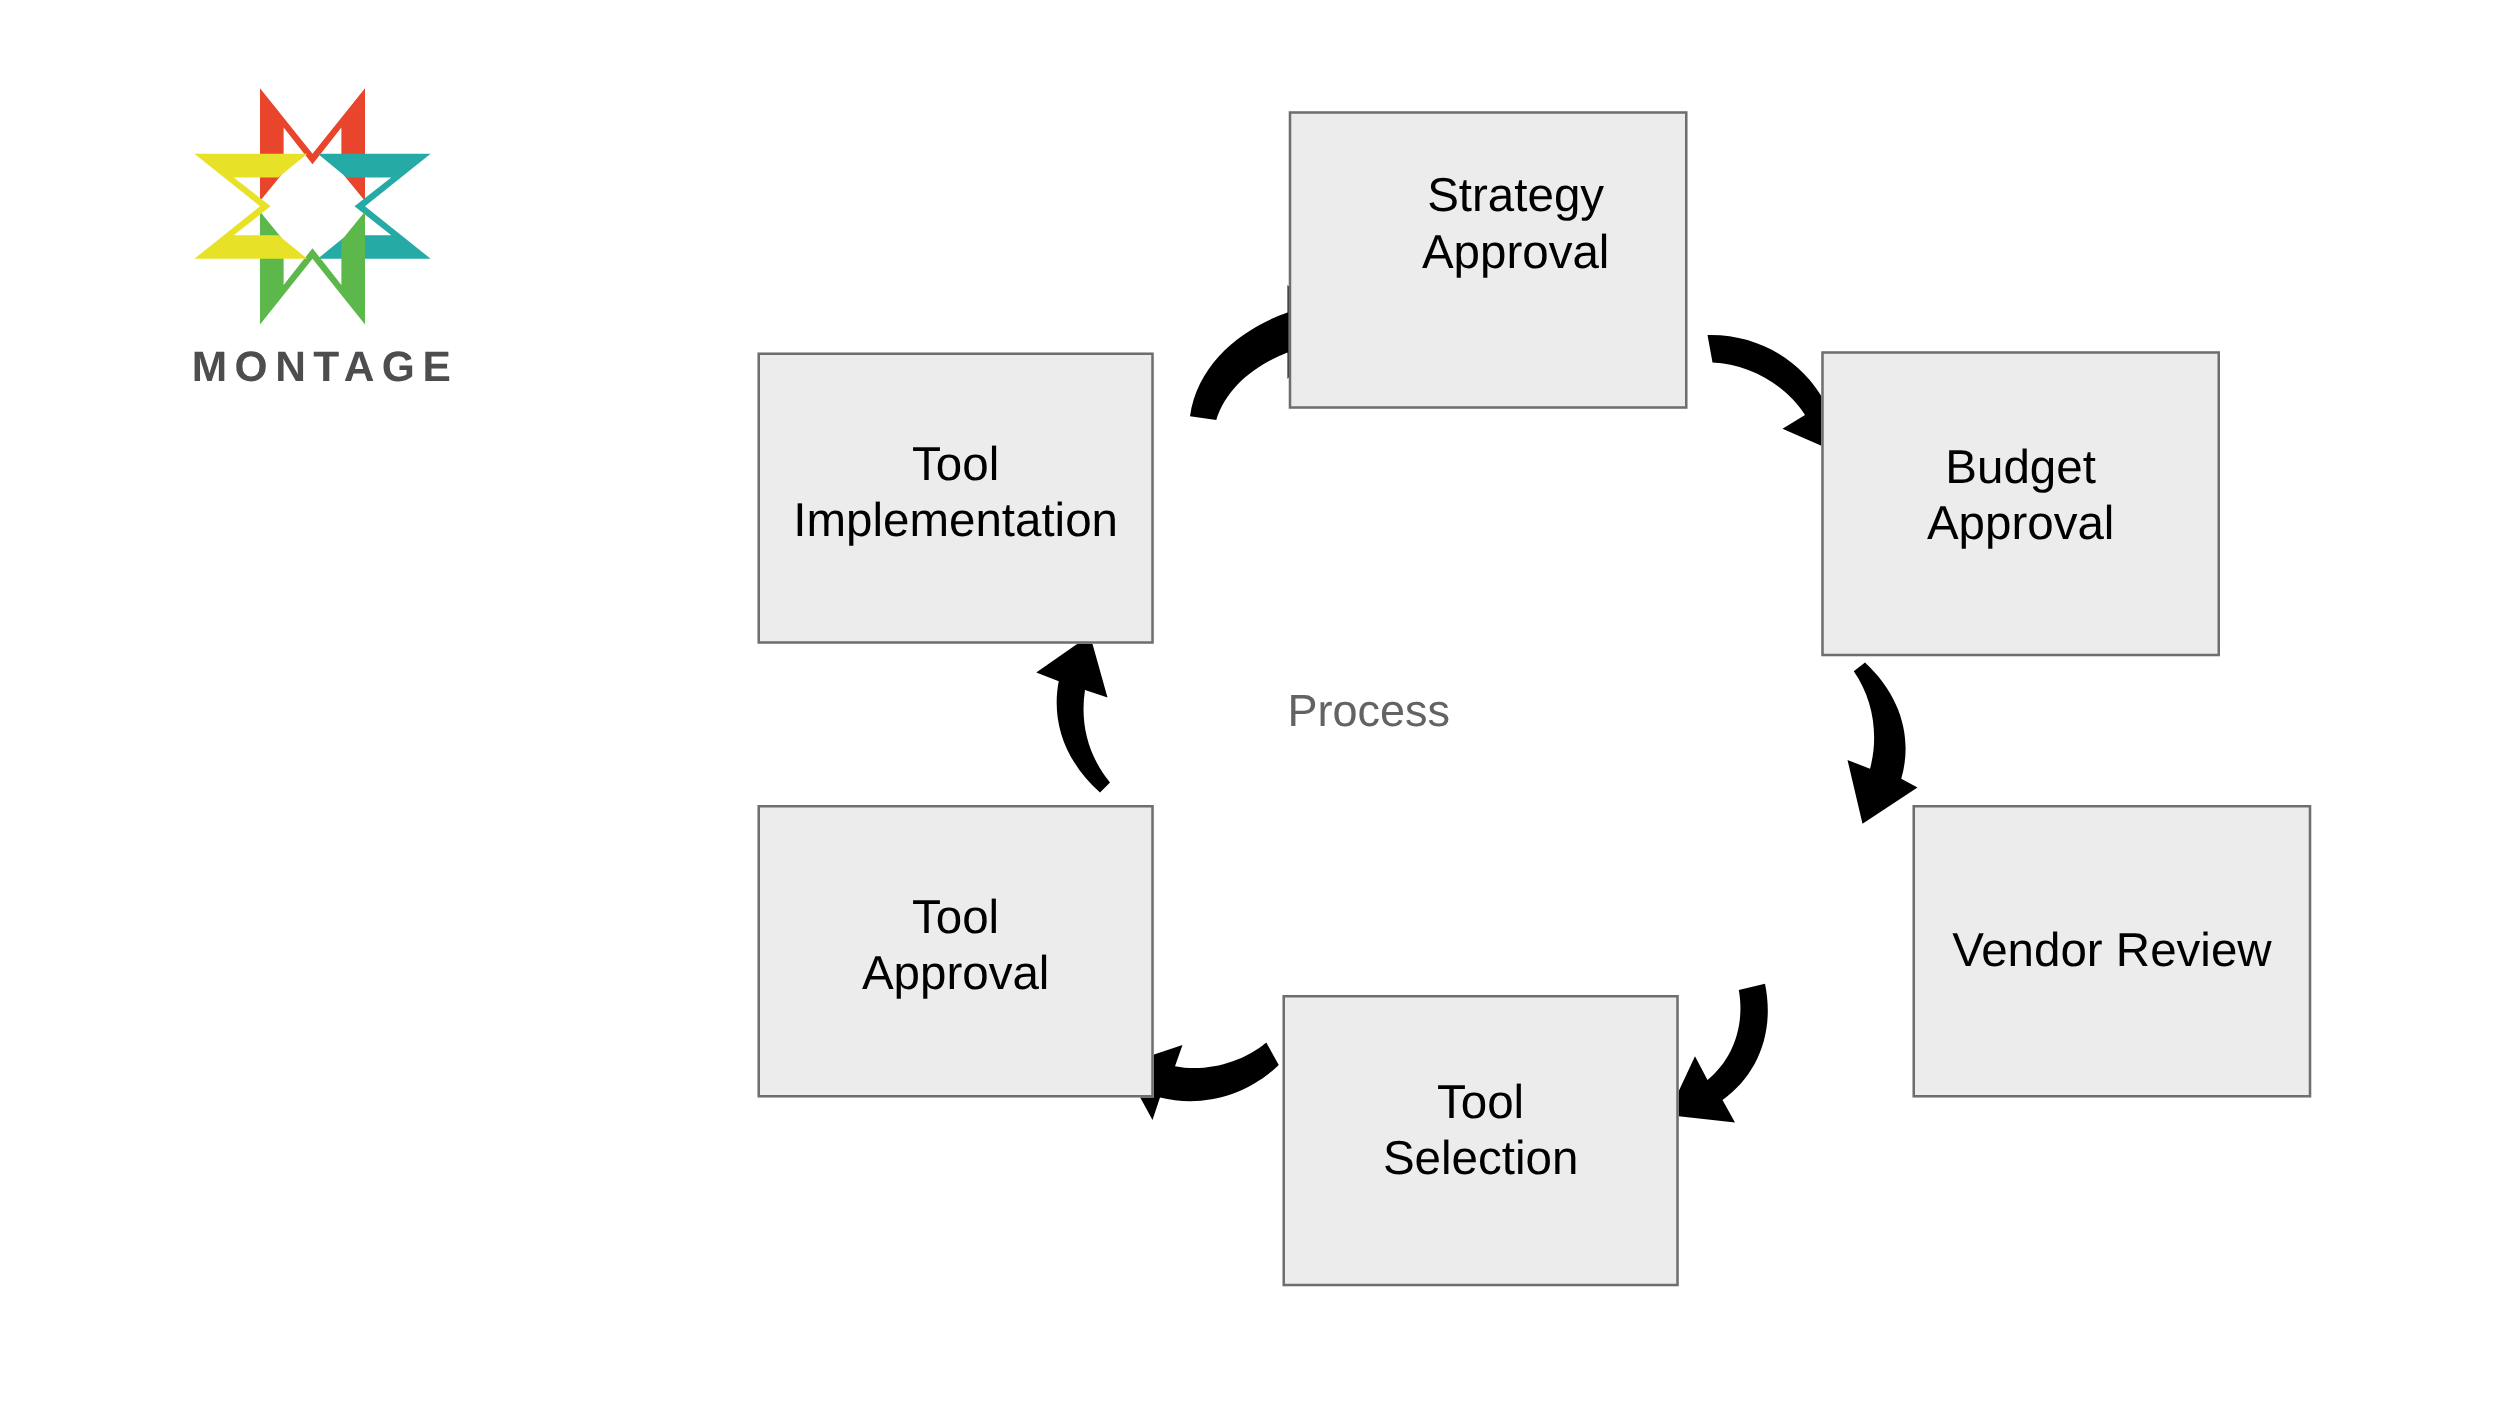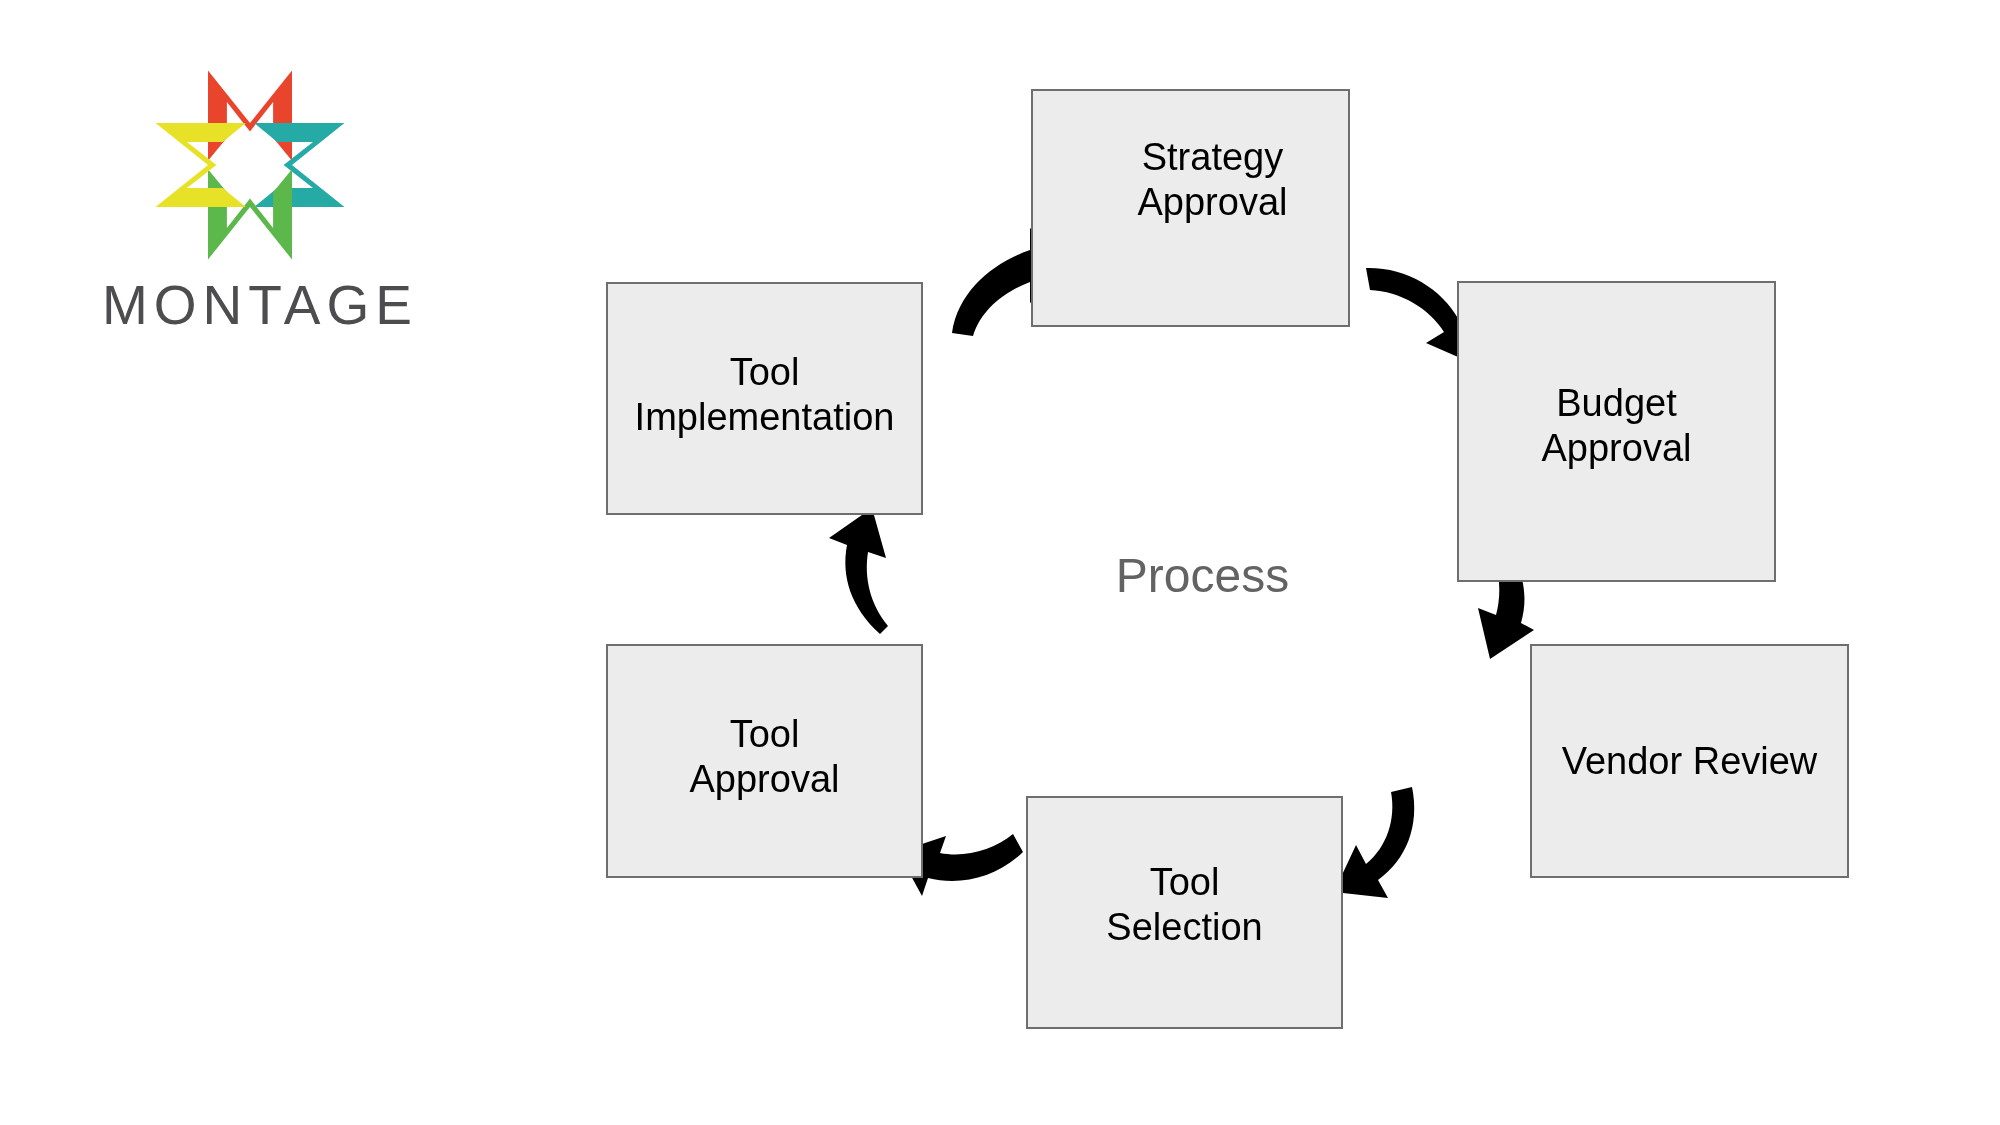--- a/index.html
+++ b/index.html
@@ -41,22 +41,22 @@
     position: absolute;
     left: 0px;
     top: 215px;
     width: 400px;
     text-align: center;
   }
   .wordmark-line {
     display: block;
     color: #4d4d4f;
     font-family: "Liberation Sans", sans-serif;
-    font-size: 55px;
-    font-weight: 400;
+    font-size: 34px;
+    font-weight: 700;
     letter-spacing: 6px;
     line-height: 1.12;
     white-space: nowrap;
   }
 
   
   .node {
     position: absolute;
     background: #ececec;
     border: 2px solid #6e6e6e;
@@ -70,43 +70,43 @@
     color: #000000;
     font-family: "Liberation Sans", sans-serif;
     font-size: 38px;
     font-weight: 400;
     line-height: 1.18;
     white-space: pre-line;
     padding: 0 8px;
   }
 
   #node-strategy-approval      { left: 1031px; top: 89px;  width: 319px; height: 238px; padding-left: 44px; }
-  #node-budget-approval        { left: 1457px; top: 281px; width: 319px; height: 301px; }
+  #node-budget-approval        { left: 1457px; top: 281px; width: 319px; height: 244px; }
   #node-vendor-review          { left: 1530px; top: 644px; width: 319px; height: 234px; }
   #node-tool-selection         { left: 1026px; top: 796px; width: 317px; height: 233px; }
   #node-tool-approval          { left: 606px;  top: 644px; width: 317px; height: 234px; }
   #node-tool-implementation    { left: 606px;  top: 282px; width: 317px; height: 233px; }
 
   
   #node-strategy-approval .node-label { transform: translateY(-28px); }
   #node-budget-approval .node-label { transform: translateY(-6px); }
   #node-tool-implementation .node-label { transform: translateY(-4px); }
   #node-tool-approval .node-label { transform: translateY(-4px); }
   #node-tool-selection .node-label { transform: translateY(-8px); }
 
   
   #center-label {
     position: absolute;
     left: 1030px;
     top: 548px;
     width: 345px;
-    text-align: center;
+    text-align: left;
     color: #636363;
     font-family: "Liberation Sans", sans-serif;
-    font-size: 48px;
+    font-size: 36px;
     font-weight: 400;
   }
 
   
   #arrows {
     position: absolute;
     left: 0;
     top: 0;
     width: 2000px;
     height: 1125px;

